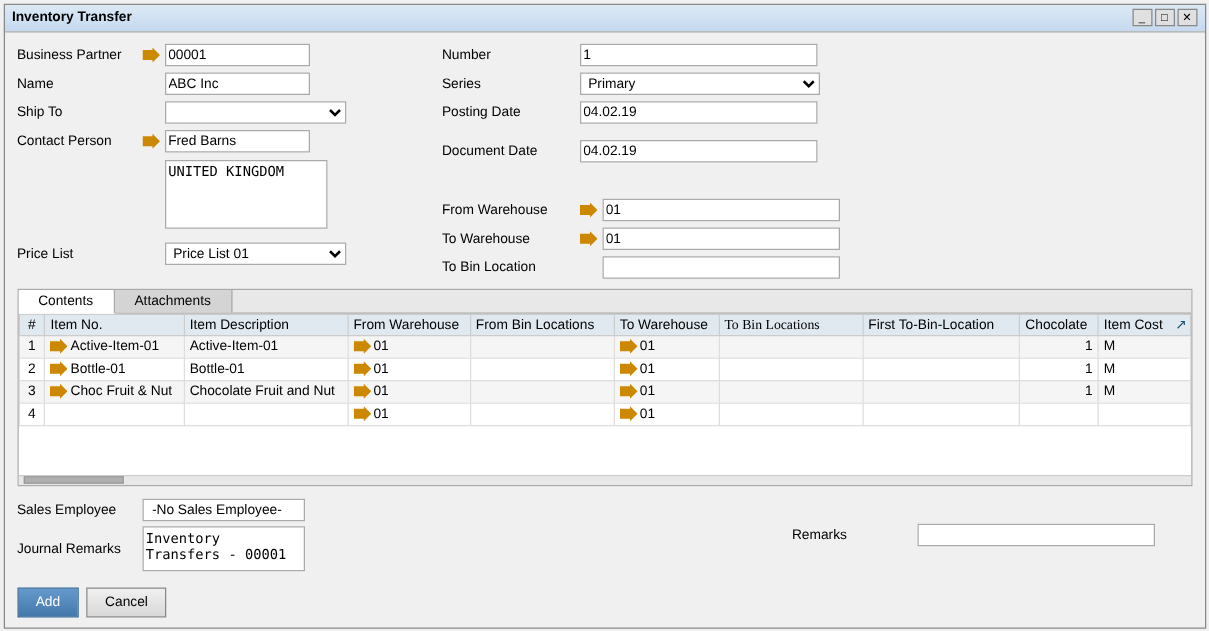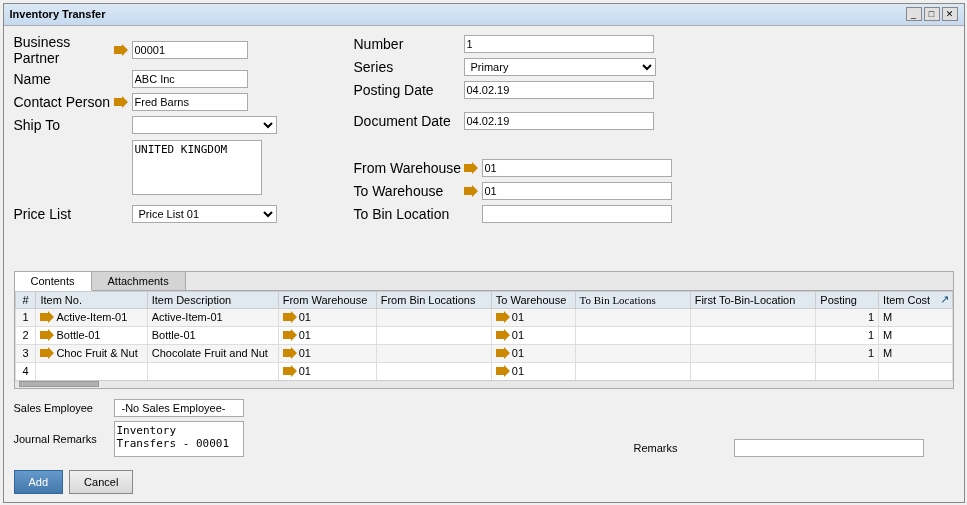--- a/index.html
+++ b/index.html
@@ -71,21 +71,21 @@
       flex: 1;
     }
     .field-row {
       display: flex;
       align-items: center;
       margin-bottom: 3px;
       min-height: 20px;
     }
     .field-label {
       width: 100px;
-      font-size: 14px;
+      font-size: 11px;
       color: #000;
       flex-shrink: 0;
     }
     .field-arrow {
       width: 18px;
       flex-shrink: 0;
       display: flex;
       align-items: center;
     }
     input[type="text"] {
@@ -140,21 +140,20 @@
       width: 100px;
     }
 
     .tabs-section {
       border: 1px solid #aaa;
       background: white;
       flex: 1;
       display: flex;
       flex-direction: column;
       overflow: hidden;
-      margin-top: 40px;
     }
     .tabs-header {
       display: flex;
       background: #e8e8e8;
       border-bottom: 1px solid #aaa;
     }
     .tab {
       padding: 3px 16px;
       font-size: 11px;
       border-right: 1px solid #aaa;
@@ -208,21 +207,21 @@
     .cell-with-arrow {
       display: flex;
       align-items: center;
       gap: 2px;
     }
 
     .bottom-section {
       display: flex;
       gap: 24px;
       padding: 6px 0 0 0;
-      align-items: flex-end;
+      align-items: center;
     }
     .bottom-left {
       flex: 1;
     }
     .bottom-right {
       width: 320px;
     }
     .bottom-field-row {
       display: flex;
       align-items: center;
@@ -323,34 +322,34 @@
               </svg>
           </span>
           <input type="text" class="input-short" value="00001" style="">
         </div>
         <div class="field-row">
           <span class="field-label">Name</span>
           <span class="field-arrow" style="width:18px"></span>
           <input type="text" class="input-short" value="ABC Inc" style="">
         </div>
         <div class="field-row">
+          <span class="field-label">Ship To</span>
+          <span class="field-arrow" style="width:18px"></span>
+          <select class="select-medium">
+            <option></option>
+          </select>
+        </div>
+        <div class="field-row">
           <span class="field-label">Contact Person</span>
           <span class="field-arrow">
             <svg width="14" height="12" viewBox="0 0 14 12">
                 <polygon points="0,2 8,2 8,0 14,6 8,12 8,10 0,10" fill="#cc8800"></polygon>
               </svg>
           </span>
           <input type="text" class="input-short" value="Fred Barns" style="">
-        </div>
-        <div class="field-row">
-          <span class="field-label">Ship To</span>
-          <span class="field-arrow" style="width:18px"></span>
-          <select class="select-medium">
-            <option></option>
-          </select>
         </div>
         <div style="margin-left:118px; margin-top:2px;">
           <textarea class="textarea-box" readonly="" style="margin-left: 0px;">UNITED KINGDOM</textarea>
         </div>
 
         <div class="price-list-row" style="margin-top:8px;">
           <span class="field-label">Price List</span>
           <span class="field-arrow" style="width:18px"></span>
           <select class="select-medium">
             <option>Price List 01</option>
@@ -419,21 +418,21 @@
           <thead>
             <tr>
               <th class="col-num">#</th>
               <th class="col-itemno">Item No.</th>
               <th class="col-desc">Item Description</th>
               <th class="col-fromwh">From Warehouse</th>
               <th class="col-frombin">From Bin Locations</th>
               <th class="col-towh">To Warehouse</th>
               <th class="col-tobin">To Bin Locations</th>
               <th class="col-firsttobin">First To-Bin-Location</th>
-              <th class="col-qty">Posting</th>
+              <th class="col-qty">Chocolate</th>
               <th class="col-cost th-wrapper" style="position:relative">Item Cost
                 <span style="position:absolute;right:2px;top:1px;color:#1a5276;font-size:11px;">↗</span>
               </th>
             </tr>
           </thead>
           <tbody id="table-body">
           <tr>
       <td class="col-num">1</td>
       <td class="col-itemno">
         <div class="cell-with-arrow">

